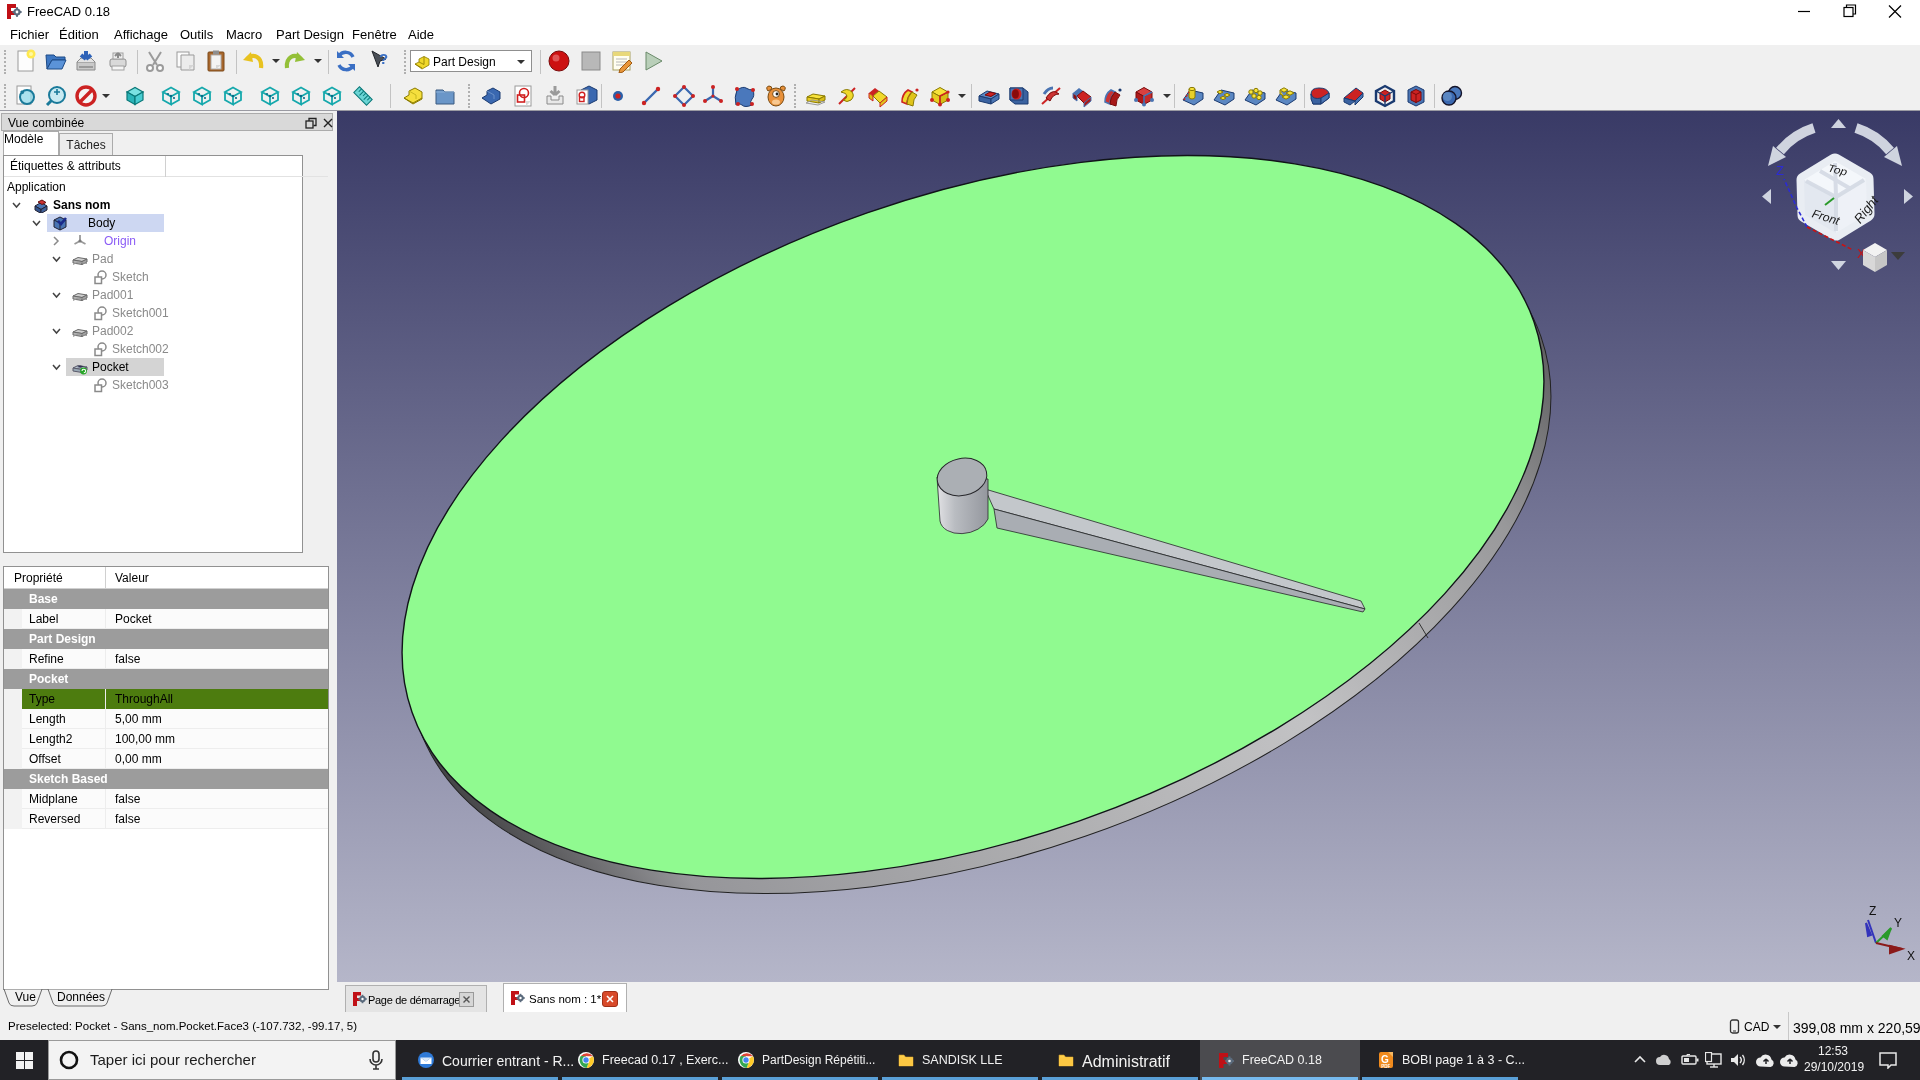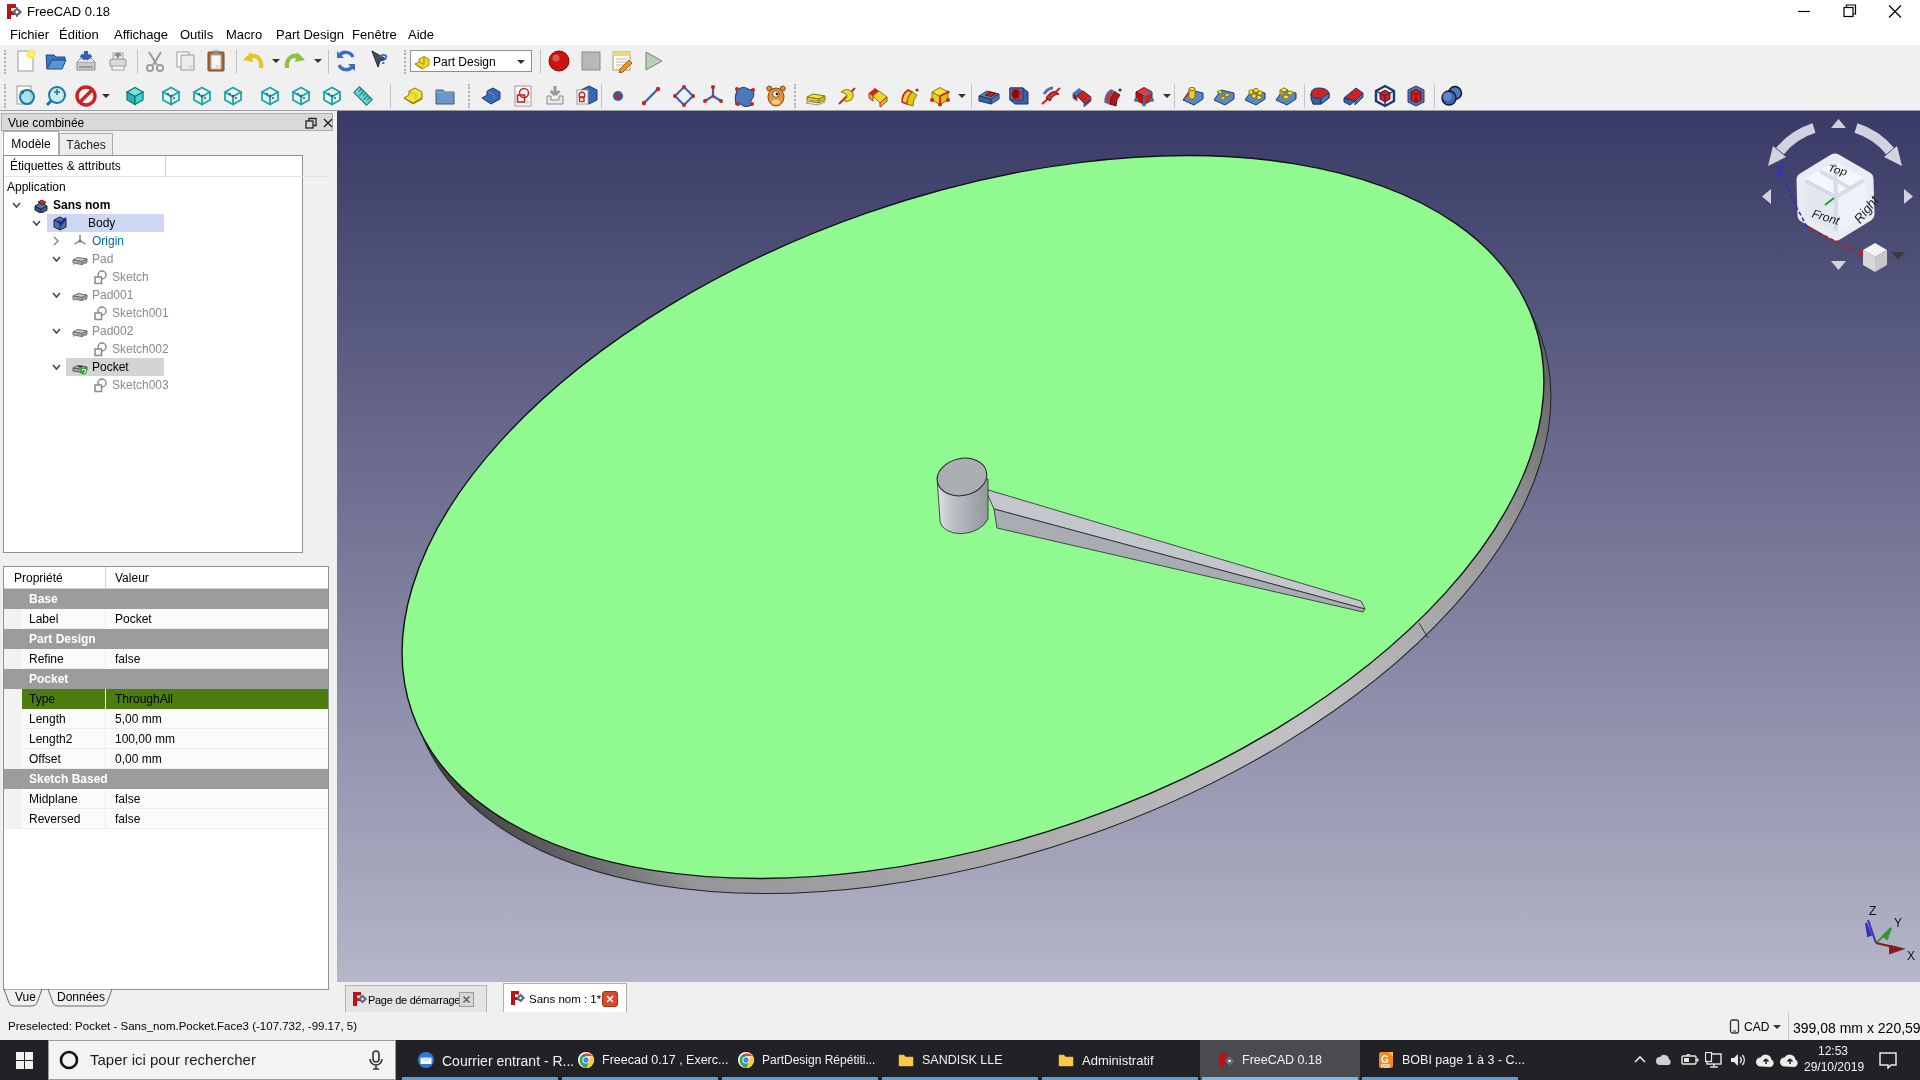--- a/index.html
+++ b/index.html
@@ -443,21 +443,21 @@
 <div class="a" style="left:1px;top:113px;width:332px;height:18px;background:#d9d9d9;border:1px solid #ababab">
  <span class="a" style="left:6px;top:2px">Vue combinée</span>
  <svg class="a" style="left:303px;top:3px" width="12" height="12">
       <rect x="1" y="4" width="7" height="7" fill="none" stroke="#222" stroke-width="1.3"></rect>
       <path d="M4 4v-2.5h7v7h-2.5" fill="none" stroke="#222" stroke-width="1.3"></path>
     </svg>
  <svg class="a" style="left:320px;top:3px" width="12" height="12">
       <path d="M2 2l8 8M10 2l-8 8" stroke="#222" stroke-width="1.4"></path>
     </svg>
 </div>
-<div class="a" style="left:3px;top:131px;width:56px;height:24px;background:#fff;border:1px solid #ababab;border-bottom:none;text-align:center;padding-top:5px;z-index:3">Modèle</div>
+<div class="a" style="left:3px;top:131px;width:56px;height:24px;background:#fff;border:1px solid #ababab;border-bottom:none;z-index:3">Modèle</div>
 <div class="a" style="left:59px;top:133px;width:54px;height:22px;background:#ececec;border:1px solid #ababab;border-bottom:none;text-align:center;padding-top:4px;color:#222">Tâches</div>
 <div class="a" style="left:3px;top:155px;width:300px;height:398px;background:#fff;border:1px solid #919191">
   <div class="a" style="left:0;top:0;width:324px;height:21px;border-bottom:1px solid #e2e2e2">
     <span class="a" style="left:6px;top:3px">Étiquettes &amp; attributs</span>
     <div class="a" style="left:161px;top:0;width:1px;height:21px;background:#d0d0d0"></div>
   </div>
 </div>
 <span class="a" style="left:7px;top:180px">Application</span>
 <svg class="a" style="left:12px;top:201px" width="9" height="8">
     <path d="M1 2l3.5 4L8 2" fill="none" stroke="#444" stroke-width="1.5"></path>
@@ -479,21 +479,21 @@
     <path d="M6 6l3 3 5-6" fill="none" stroke="#1a2a8a" stroke-width="2.6"></path>
   </svg>
 <span class="a" style="left:88px;top:216px;font-weight:normal">Body</span>
 <svg class="a" style="left:52px;top:236px" width="8" height="10">
     <path d="M2 1l4 4-4 4" fill="none" stroke="#8a8a8a" stroke-width="1.5"></path>
   </svg>
 <svg class="a" style="left:72px;top:233px" width="16" height="16" viewBox="0 0 16 16">
     <path d="M8 8V2M8 8l-5.5 3M8 8l5.5 3" stroke="#9a9a9a" stroke-width="1.8" fill="none"></path>
     <circle cx="8" cy="8" r="1.6" fill="#7a7a7a"></circle>
   </svg>
-<span class="a" style="left:92px;top:234px;color:#0369a1">Origin</span>
+<span class="a" style="left:104px;top:234px;color:#8b5cf6">Origin</span>
 <svg class="a" style="left:52px;top:255px" width="9" height="8">
     <path d="M1 2l3.5 4L8 2" fill="none" stroke="#444" stroke-width="1.5"></path>
   </svg>
 <svg class="a" style="left:72px;top:251px" width="16" height="16" viewBox="0 0 16 16">
     <path d="M1 9l5-2.5 9 1.5-5 2.5z" fill="#cfcfcf" stroke="#6a6a6a"></path>
     <path d="M1 9v3l9 1.5v-3z" fill="#b4b4b4" stroke="#6a6a6a"></path>
     <path d="M15 8v3l-5 2.5v-3z" fill="#a4a4a4" stroke="#6a6a6a"></path>
     <path d="M1 13.5l5-2.5 9 1.5" fill="none" stroke="#9a9a9a"></path>
   </svg>
 <span class="a" style="left:92px;top:252px;color:#8a8a8a">Pad</span>
@@ -811,21 +811,21 @@
 <svg class="a" style="left:898px;top:1052px" width="16" height="16" viewBox="0 0 16 16">
     <path d="M1 3h5l1.5 2H15v9H1z" fill="#ffd04a" stroke="#c8962a" stroke-width=".6"></path>
     <path d="M1 5.5h14V14H1z" fill="#fdc843"></path>
   </svg>
 <span class="a" style="left:922px;top:1053px;color:#f2f2f2;font-size:12.5px">SANDISK LLE</span>
 <div class="a" style="left:882px;top:1077px;width:156px;height:3px;background:#5a9fd6"></div>
 <svg class="a" style="left:1058px;top:1052px" width="16" height="16" viewBox="0 0 16 16">
     <path d="M1 3h5l1.5 2H15v9H1z" fill="#ffd04a" stroke="#c8962a" stroke-width=".6"></path>
     <path d="M1 5.5h14V14H1z" fill="#fdc843"></path>
   </svg>
-<span class="a" style="left:1082px;top:1053px;color:#f2f2f2;font-size:13px">Administratif</span>
+<span class="a" style="left:1082px;top:1053px;color:#f2f2f2;font-size:16px">Administratif</span>
 <div class="a" style="left:1042px;top:1077px;width:156px;height:3px;background:#5a9fd6"></div>
 <div class="a" style="left:1200px;top:1040px;width:160px;height:40px;background:#4b4b4f"></div>
 <svg class="a" style="left:1218px;top:1052px" width="16" height="16" viewBox="0 0 16 16">
     <path d="M1 1h9v4H5.5v3H10v4H5.5v4H1z" fill="#c01016"></path>
     <circle cx="11.5" cy="9" r="3.4" fill="#5b6b7d"></circle>
     <circle cx="11.5" cy="9" r="1.3" fill="#eee"></circle>
     <rect x="10.6" y="4.4" width="1.8" height="1.8" fill="#5b6b7d"></rect>
     <rect x="10.6" y="11.8" width="1.8" height="1.8" fill="#5b6b7d"></rect>
     <rect x="7.2" y="8.1" width="1.8" height="1.8" fill="#5b6b7d"></rect>
     <rect x="14.2" y="8.1" width="1.8" height="1.8" fill="#5b6b7d"></rect>

